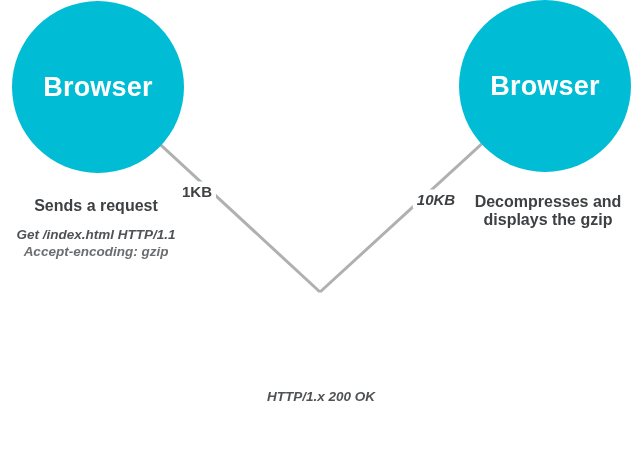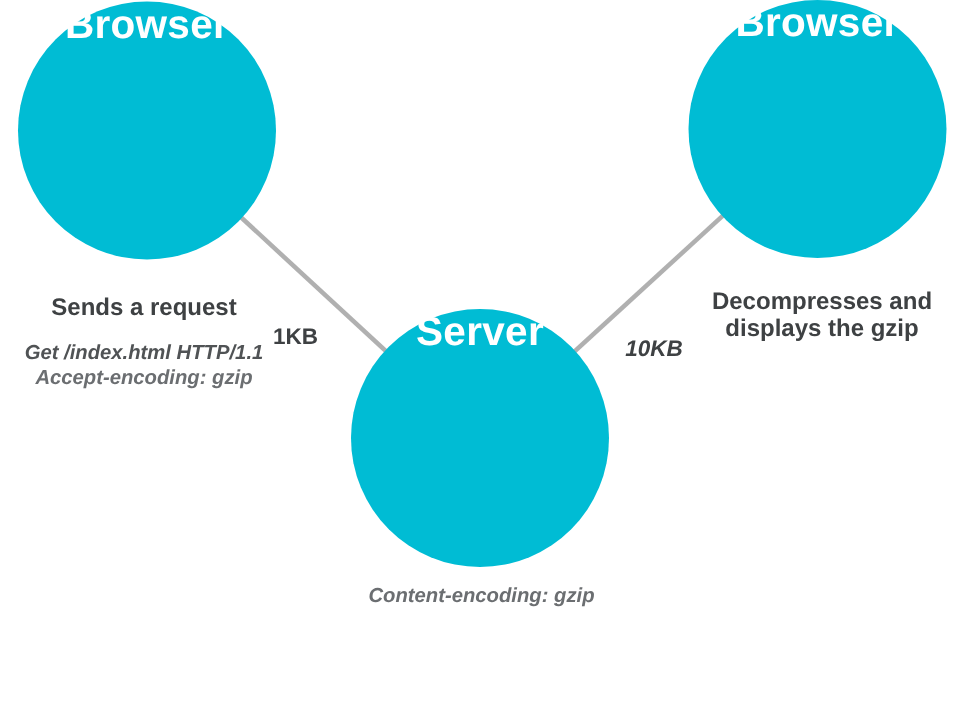--- a/index.html
+++ b/index.html
@@ -19,20 +19,21 @@
     position: absolute;
     left: 0;
     top: 0;
     z-index: 0;
   }
   .node {
     position: absolute;
     border-radius: 50%;
     background: #00bcd4;
     display: flex;
+    align-items: center;
     justify-content: center;
     z-index: 1;
   }
   .node-label {
     color: #ffffff;
     font-size: 27px;
     font-weight: 600;
     letter-spacing: 0.2px;
   }
   .node-browser-left  { left: 12px;  top: 1px;   width: 172px; height: 172px; }
@@ -42,21 +43,20 @@
   .edge-label {
     position: absolute;
     transform: translate(-50%, -50%);
     background: #ffffff;
     padding: 1px 4px;
     font-size: 15px;
     font-weight: 700;
     color: #3e4143;
     z-index: 2;
     white-space: nowrap;
-    margin-top: 34px;
   }
   .edge-label-request  { left: 197px; top: 191px; }
   .edge-label-response { left: 436px; top: 199px; font-style: italic; }
 
   .annotation {
     position: absolute;
     transform: translateX(-50%);
     text-align: center;
     z-index: 2;
   }
@@ -95,39 +95,36 @@
 
   <svg class="edges-svg" width="640" height="474" viewBox="0 0 640 474">
     <line x1="98" y1="87" x2="320" y2="292" stroke="#b0b0b0" stroke-width="3"></line>
     <line x1="545" y1="86" x2="320" y2="292" stroke="#b0b0b0" stroke-width="3"></line>
   </svg>
 
   <div class="node node-browser-left" style="background: rgb(0, 188, 212);">
     <span class="node-label">Browser</span>
   </div>
 
-  <div class="node node-server" style="background: rgb(0, 188, 212);">
-    <span class="node-label">Server</span>
-  </div>
 
   <div class="node node-browser-right" style="background: rgb(0, 188, 212);">
     <span class="node-label">Browser</span>
   </div>
 
   <div class="edge-label edge-label-request">1KB</div>
 
   <div class="edge-label edge-label-response">10KB</div>
 
   <div class="annotation annotation-left">
     <div class="annotation-title">Sends a request</div>
     <div class="code-line">Get /index.html HTTP/1.1</div>
     <div class="code-line light">Accept-encoding: gzip</div>
   </div>
 
   <div class="annotation annotation-server">
-    <div class="code-line light">Content-encoding: gzip</div>
+    <div class="code-line">HTTP/1.x 200 OK</div>
   </div>
 
   <div class="annotation annotation-right">
     <div class="annotation-title">Decompresses and displays the gzip</div>
   </div>
 
 </div>
 
 </body></html>

